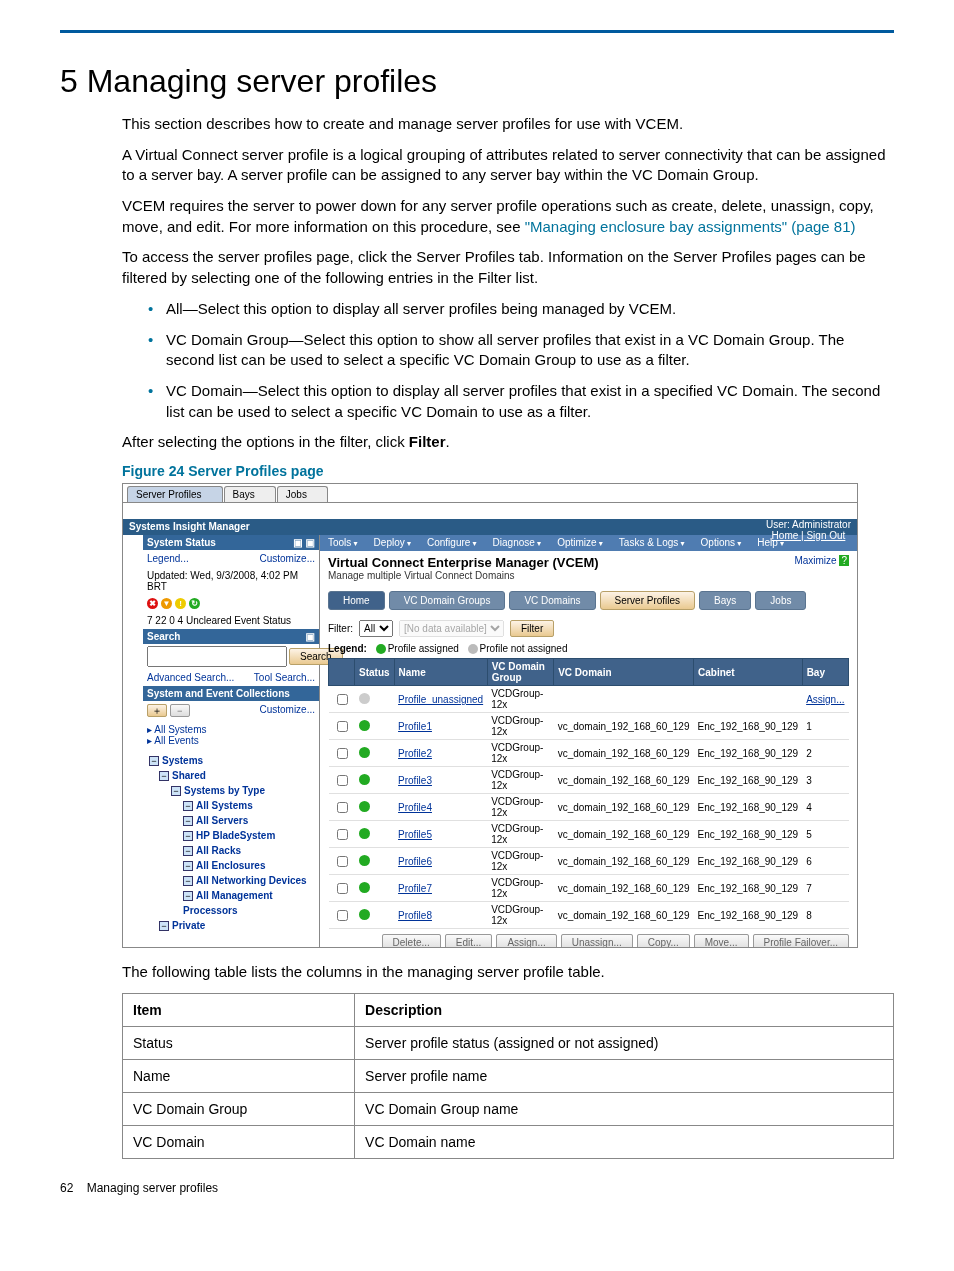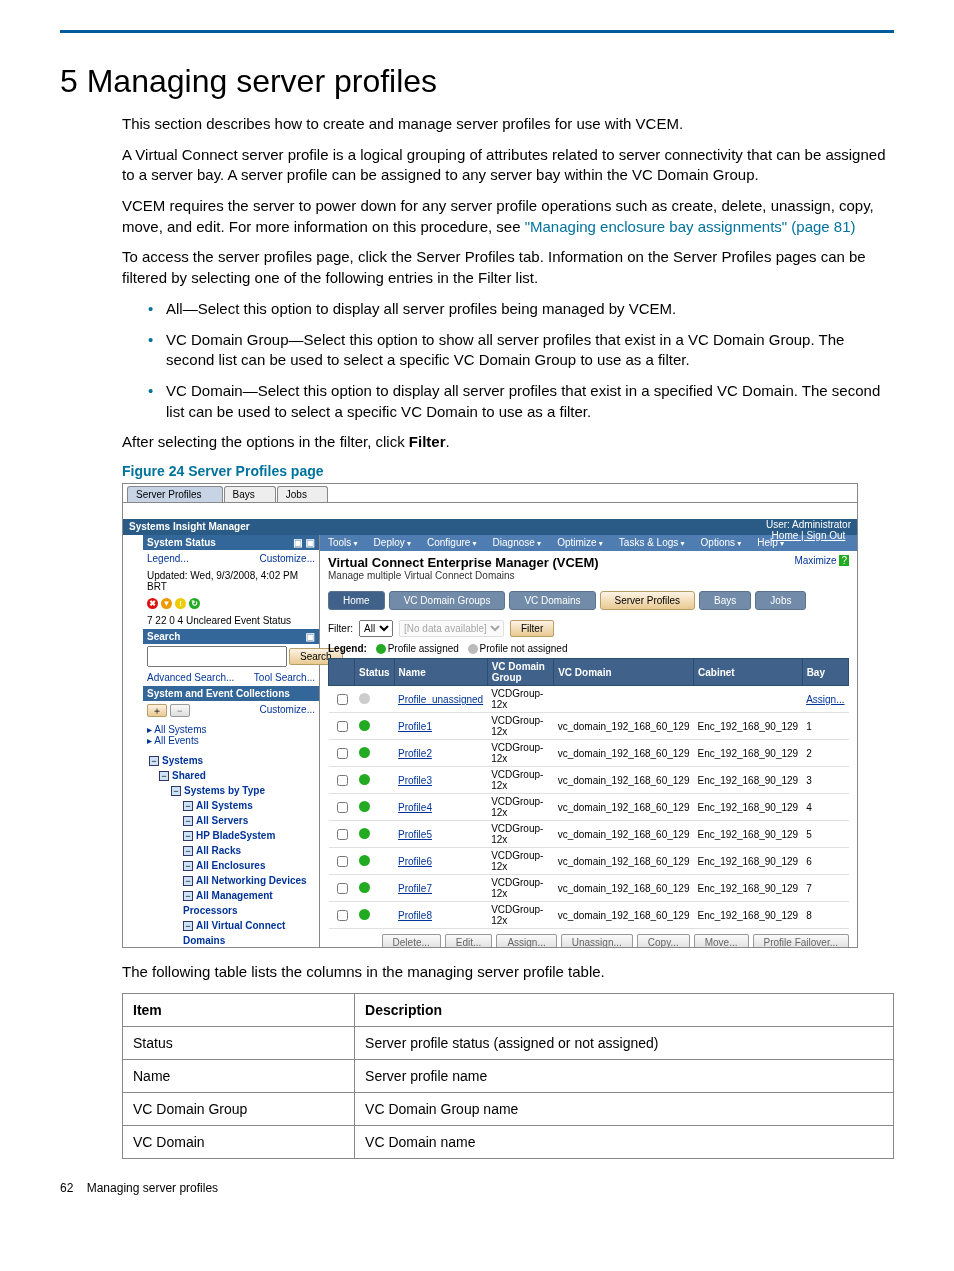--- a/index.html
+++ b/index.html
@@ -178,21 +178,20 @@
               <div class="i0"><span class="sq">−</span><b style="color:#003399">Systems</b></div>
               <div class="i1"><span class="sq">−</span><b style="color:#003399">Shared</b></div>
               <div class="i2"><span class="sq">−</span><b style="color:#003399">Systems by Type</b></div>
               <div class="i3"><span class="sq">−</span><b style="color:#003399">All Systems</b></div>
               <div class="i3"><span class="sq">−</span><b style="color:#003399">All Servers</b></div>
               <div class="i3"><span class="sq">−</span><b style="color:#003399">HP BladeSystem</b></div>
               <div class="i3"><span class="sq">−</span><b style="color:#003399">All Racks</b></div>
               <div class="i3"><span class="sq">−</span><b style="color:#003399">All Enclosures</b></div>
               <div class="i3"><span class="sq">−</span><b style="color:#003399">All Networking Devices</b></div>
               <div class="i3"><span class="sq">−</span><b style="color:#003399">All Management Processors</b></div>
-              <div class="i3"><span class="sq">−</span><b style="color:#003399">All Virtual Connect Domains</b></div>
               <div class="i1"><span class="sq">−</span><b style="color:#003399">Private</b></div>
               <div class="i1"></div>
             </div>
         </div>
 
         <div class="right-pane">
           <div class="menubar" id="menubar">
               <span class="mi">Tools</span>
               <span class="mi">Deploy</span>
               <span class="mi">Configure</span>

